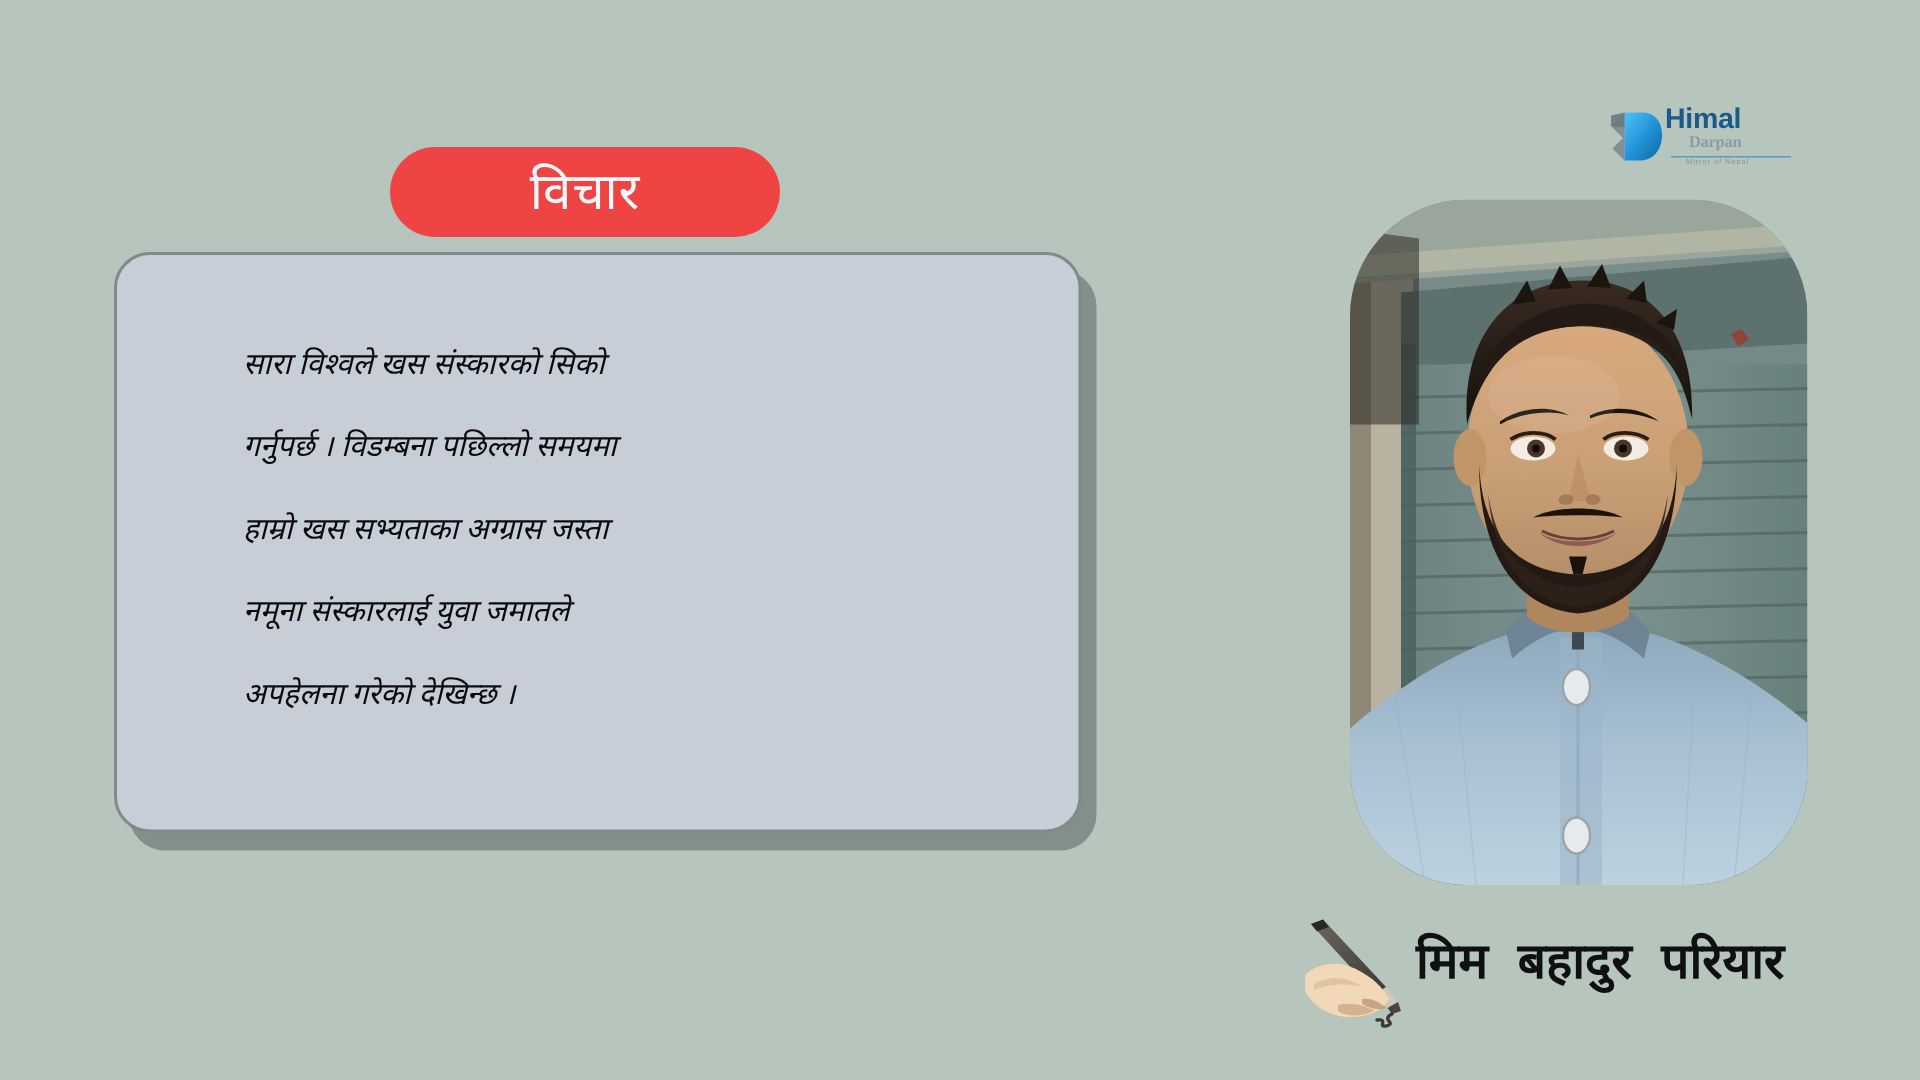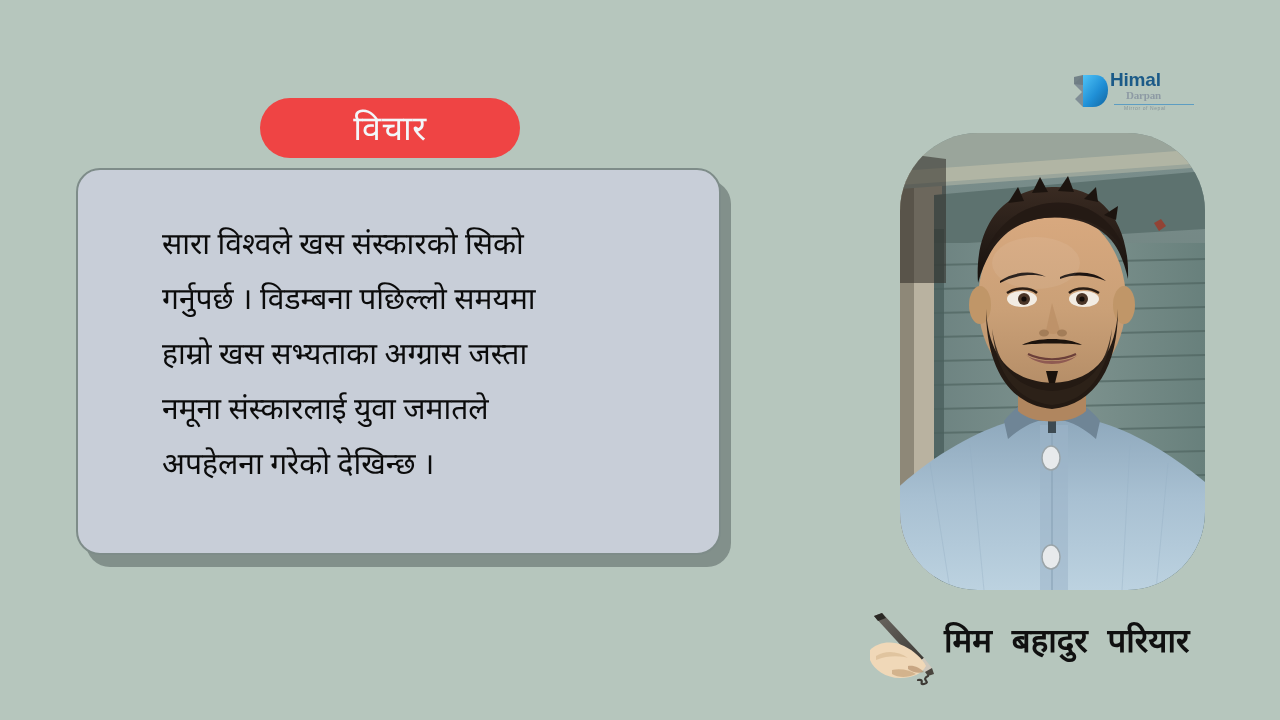--- a/index.html
+++ b/index.html
@@ -128,24 +128,25 @@
     border-radius: 24px;
     box-sizing: border-box;
     z-index: 2;
   }
   #quote-text {
     position: absolute;
     left: 84px;
     top: 46px;
     width: 520px;
     color: #0b0b0b;
-    font-size: 30px;
+    font-size: 20px;
     line-height: 55px;
     font-family: "Liberation Serif", "DejaVu Sans", serif;
     white-space: pre-line;
+    font-style: italic;
   }
 
   
   #author-photo {
     position: absolute;
     left: 900px;
     top: 133px;
     width: 305px;
     height: 457px;
     border-radius: 78px;

